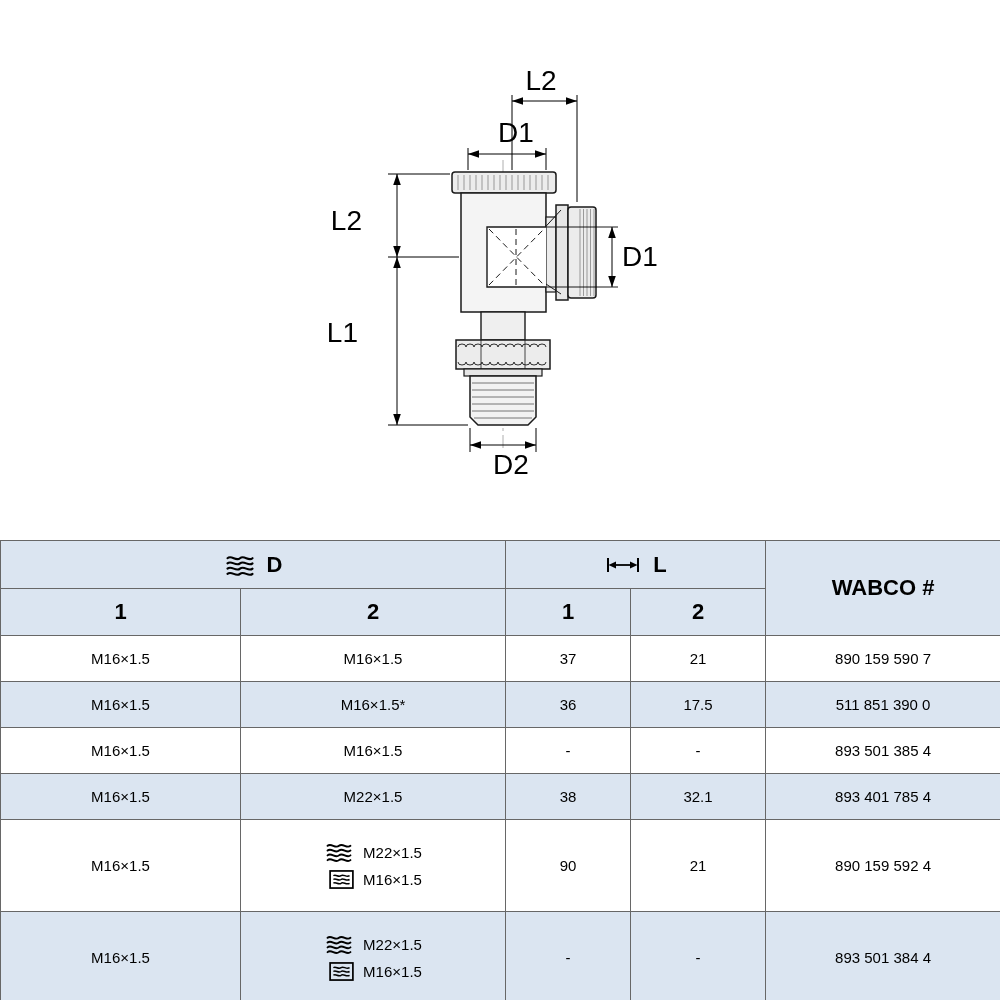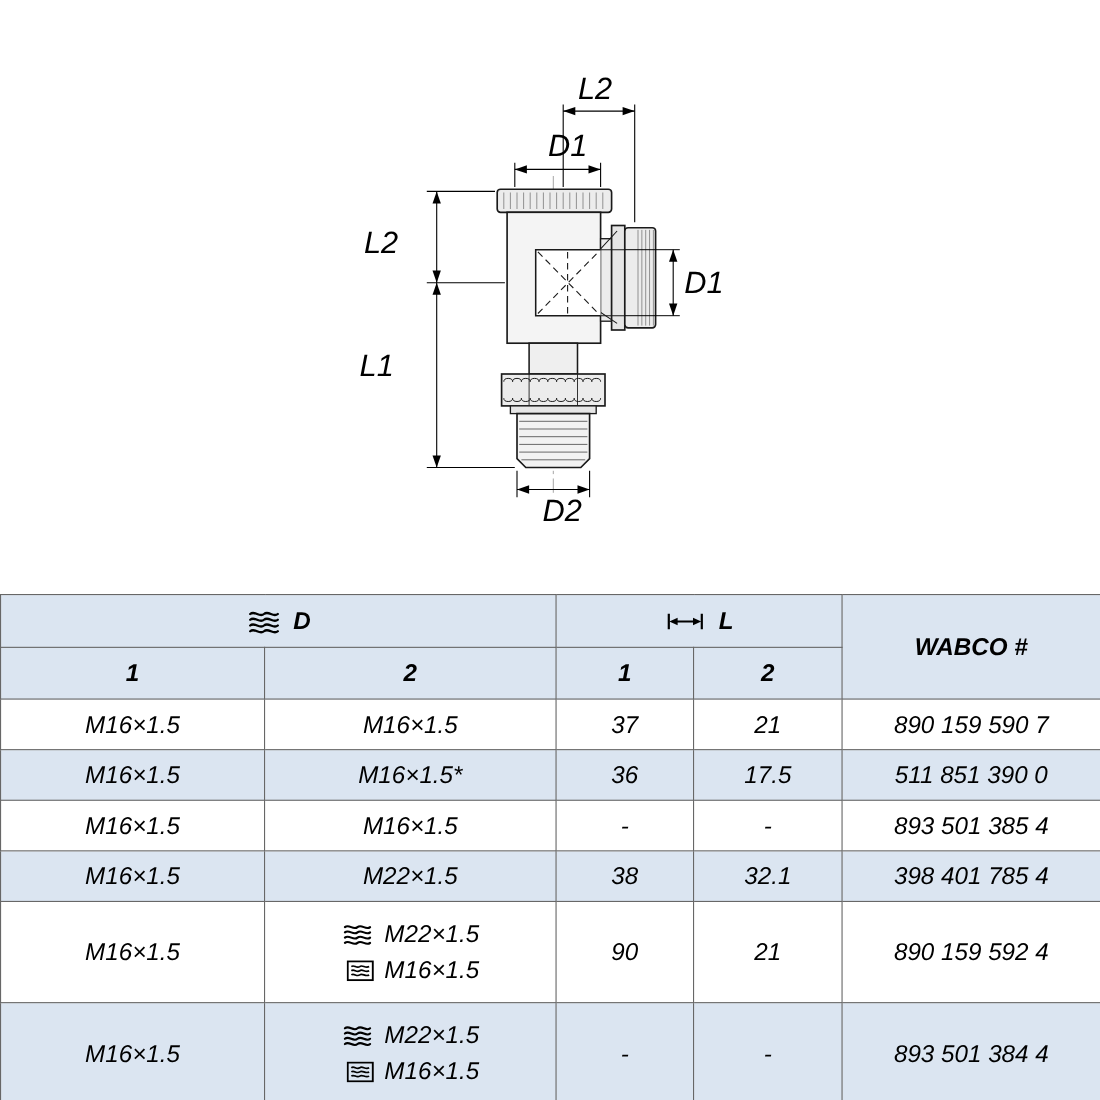--- a/index.html
+++ b/index.html
@@ -1,29 +1,29 @@
 <!DOCTYPE html>
 <html><head>
 <meta charset="utf-8">
 <title>Fitting spec sheet</title>
 <style>
   * { margin:0; padding:0; box-sizing:border-box; }
   html,body { width:1000px; height:1000px; background:#ffffff; overflow:hidden;
               font-family:"Liberation Sans", sans-serif; color:#000; }
-  .stage { position:relative; width:1000px; height:704px;font-style:italic; }
+  .stage { position:relative; width:1000px; height:704px; }
 
   
   .drawing { position:absolute; top:0; left:0; }
   .dim-label { font-size:28px; fill:#000; stroke:none; font-family:"Liberation Sans", sans-serif; }
 
   
   table.spec { position:absolute; top:540px; left:0; width:1000px;
                border-collapse:collapse; table-layout:fixed; }
   .spec th, .spec td { border:1px solid #676767; text-align:center; vertical-align:middle;
-                       font-size:22px; padding:0; background:#ffffff; }
+                       font-size:15px; padding:0; background:#ffffff; }
   .spec thead th { background:#dbe5f1; font-weight:700; font-size:22px; }
   .spec tr.alt td { background:#dbe5f1; }
   .hdr-inner { display:inline-flex; align-items:center; gap:11px; vertical-align:middle; }
   .dual { display:inline-flex; flex-direction:column; align-items:flex-start; row-gap:7px; }
   .dual .line { display:inline-flex; align-items:center; gap:9px; }
   .dual .line.inner { margin-left:5px; }
   .icn { display:block; }
 </style>
 </head>
 <body>
@@ -211,21 +211,21 @@
         <td>M16×1.5</td>
         <td>-</td>
         <td>-</td>
         <td>893 501 385 4</td>
       </tr>
       <tr class="alt" style="height:46px">
         <td>M16×1.5</td>
         <td>M22×1.5</td>
         <td>38</td>
         <td>32.1</td>
-        <td>398 401 785 4</td>
+        <td>893 401 785 4</td>
       </tr>
       <tr style="height:92px">
         <td>M16×1.5</td>
         <td>
           <span class="dual">
             <span class="line">
               <svg class="icn" width="30" height="21" viewBox="0 0 30 22">
                   <use href="#sym-coil"></use>
                 </svg>
               <span>M22×1.5</span>

